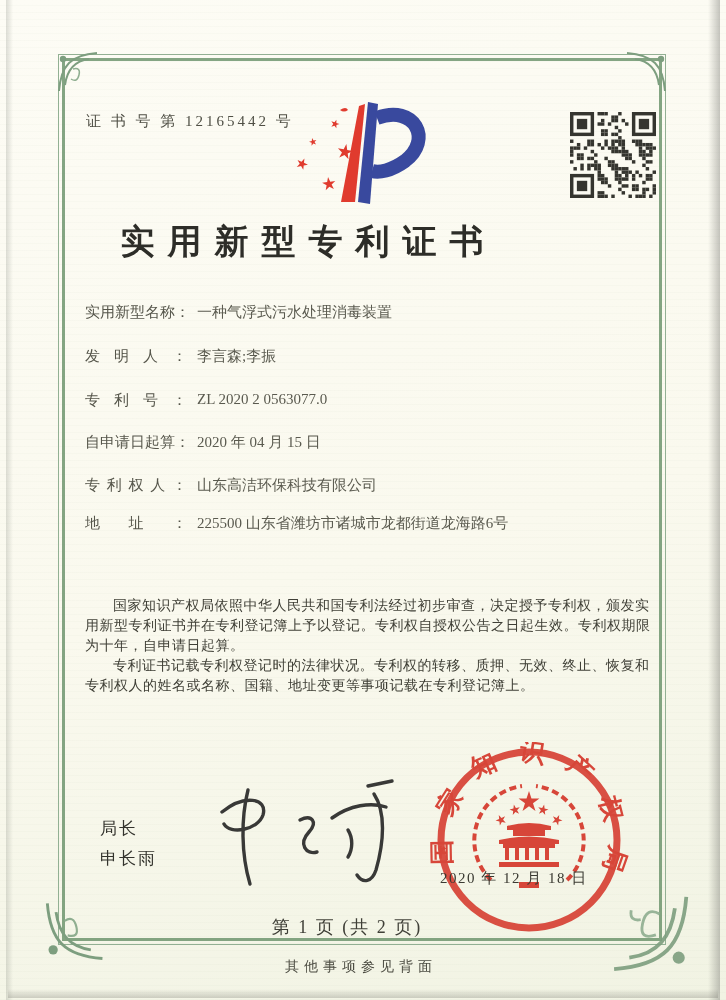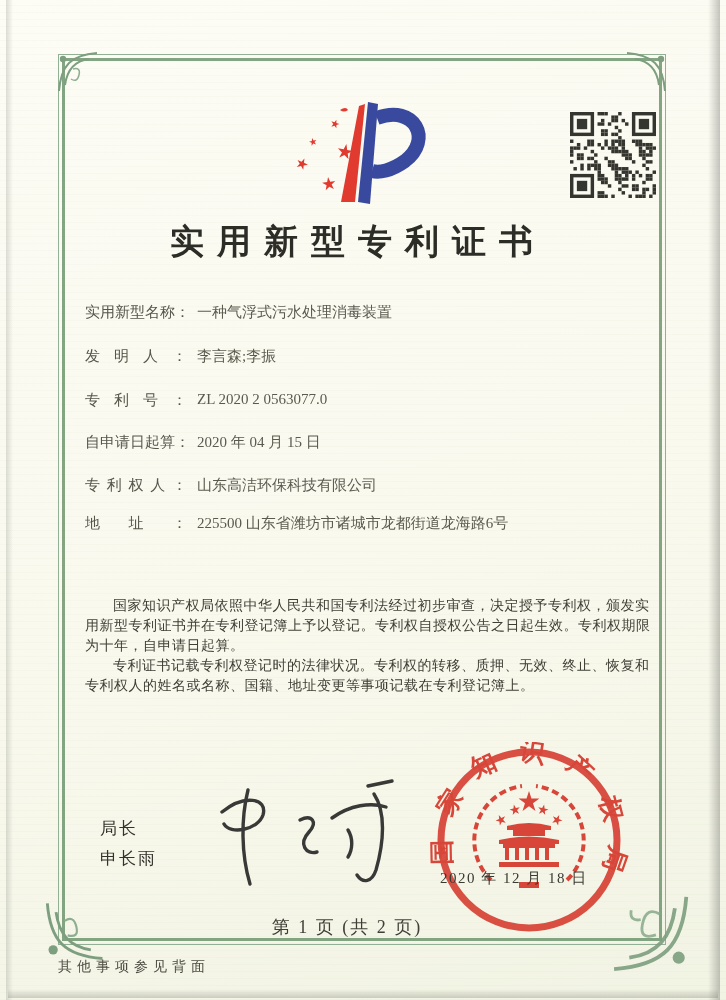--- a/index.html
+++ b/index.html
@@ -28,21 +28,21 @@
   .c-bl { left:-10px; bottom:-10px; transform:scaleY(-1) scale(1.45); }
   .c-br { right:-12px; bottom:-12px; transform:scale(-1,-1) scale(1.9); opacity:.9; }
 
   .cert-no { position:absolute; left:86px; top:112px; font-size:15px; letter-spacing:3px;
     color:#4f4f45; }
 
   .logo { position:absolute; left:288px; top:100px; width:150px; height:108px; }
   .qr { position:absolute; left:570px; top:112px; width:86px; height:86px; }
 
   .title { position:absolute; left:58px; top:219px; width:488px; margin:0;
-    text-align:right; font-size:34px; font-weight:bold; letter-spacing:13px;
+    text-align:center; font-size:34px; font-weight:bold; letter-spacing:13px;
     color:#2d2d28; text-indent:13px; }
 
   .row { position:absolute; left:85px; width:570px; font-size:15px; color:#55554a;
     white-space:nowrap; }
   .lbl { display:inline-block; width:102px; text-align:justify; text-align-last:justify;
     vertical-align:top; }
   .val { margin-left:10px; color:#5a5a4f; }
   .val-fixed { display:inline-block; width:172px; }
   .lbl2 { display:inline-block; width:104px; margin-left:16px; text-align:justify;
     text-align-last:justify; }
@@ -56,21 +56,21 @@
   .signer-name  { position:absolute; left:100px; top:847px; font-size:17px; color:#33332d;
     letter-spacing:2px; font-family:Liberation Serif, serif; }
   .signature { position:absolute; left:200px; top:778px; }
 
   .seal { position:absolute; left:424px; top:742px; width:215px; height:200px; opacity:.93; }
   .seal-date { position:absolute; left:440px; top:869px; font-size:15px; color:#3a3a32;
     letter-spacing:1.5px; z-index:3; }
 
   .page-no { position:absolute; left:44px; top:915px; width:606px; text-align:center;
     font-size:18px; color:#3f3f37; letter-spacing:2px; }
-  .footer-note { position:absolute; left:58px; top:958px; width:606px; text-align:left;
+  .footer-note { position:absolute; left:58px; top:958px; width:606px; text-align:center;
     font-size:14px; color:#4c4c42; letter-spacing:5px; }
 </style>
 </head>
 <body>
 
 <div class="page">
 
   <div class="frame">
     <div class="frame-inner"></div>
     <svg class="corner c-tl" width="46" height="46" viewBox="0 0 46 46">
@@ -87,20 +87,21 @@
       <circle cx="10" cy="10" r="3.2" fill="#7d9e7f"></circle>
       <path d="M20 20 q 8 -2 6 6 q -2 8 -8 4" stroke="#8fae90" fill="none" stroke-width="1.5"></path>
     </svg>
     <svg class="corner c-br" width="46" height="46" viewBox="0 0 46 46">
       <path d="M44 4 C 18 6 8 16 6 42 M 36 10 C 21 12 14 21 12 36" stroke="#7d9e7f" fill="none" stroke-width="2"></path>
       <circle cx="10" cy="10" r="3.2" fill="#7d9e7f"></circle>
       <path d="M22 22 q 9 -3 7 6 q -2 9 -9 5 M 30 30 q 6 -1 5 5" stroke="#8fae90" fill="none" stroke-width="1.5"></path>
     </svg>
   </div>
 
+  <div class="cert-no">证 书 号 第 12165442 号</div>
 
   <div class="logo">
     <svg width="150" height="108" viewBox="0 0 150 108">
       <defs>
         <polygon id="star" points="0,-1 0.225,-0.309 0.951,-0.309 0.363,0.118 0.588,0.809 0,0.382 -0.588,0.809 -0.363,0.118 -0.951,-0.309 -0.225,-0.309"></polygon>
       </defs>
       <g fill="#e03b2e">
         <use href="#star" transform="translate(47,24) scale(4.5) rotate(18)"></use>
         <use href="#star" transform="translate(25,42) scale(4) rotate(-14)"></use>
         <use href="#star" transform="translate(57,52) scale(8) rotate(10)"></use>

